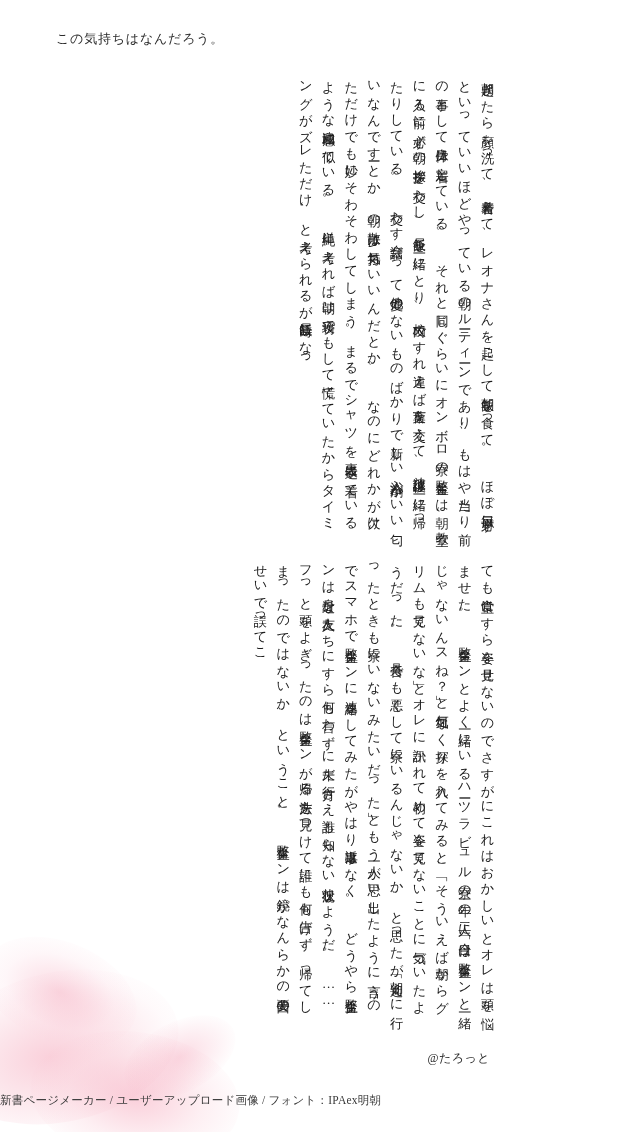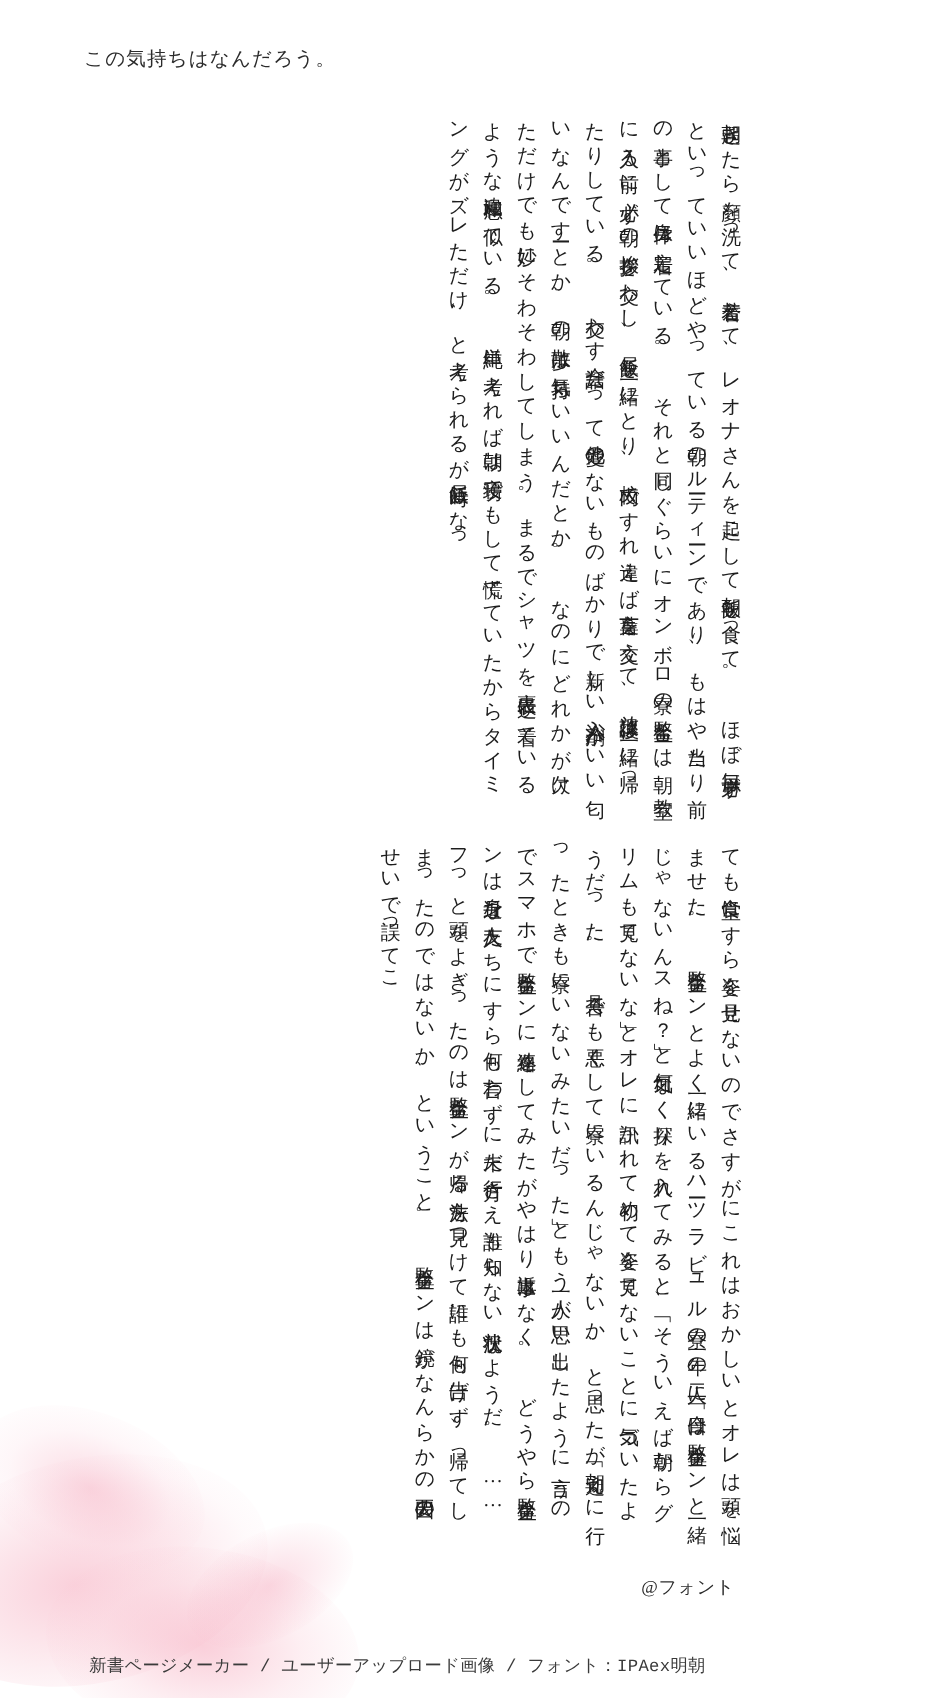--- a/index.html
+++ b/index.html
@@ -97,28 +97,27 @@
     position: absolute;
     right: 40px;
     top: 1050px;
     font-size: 12px;
     letter-spacing: 0.04em;
     color: #2b2b2b;
   }
 
   #footer-credit {
     position: absolute;
-    bottom: 14px;
+    bottom: 24px;
     left: 0;
     width: 100%;
-    text-align: center;
+    text-align: left;
     font-size: 11.5px;
     color: #3a3a3a;
     letter-spacing: 0.02em;
-    font-family: Liberation Mono, monospace;
   }
 </style>
 </head>
 <body>
 
 <div class="page">
 
   <div class="blossom" id="blossom-a"></div>
   <div class="blossom" id="blossom-b"></div>
   <div class="blossom" id="blossom-c"></div>
@@ -133,17 +132,17 @@
 なのにどれかが欠けただけでも妙にそわそわしてしまう。まるでシャツを裏表逆に着ているような違和感に似ている。
 単純に考えれば朝は寝坊でもして慌てていたからタイミングがズレただけ、と考えられるが昼飯時になっ</div>
 
   <div class="vblock" id="body-bottom">ても食堂にすら姿を見せないのでさすがにこれはおかしいとオレは頭を悩ませた。
 監督生クンとよく一緒にいるハーツラビュル寮の一年の二人に「今日は監督生クンと一緒じゃないんスね？」と何気なく探りを入れてみると、「そういえば朝からグリムも見てないな」とオレに訊かれて初めて姿を見てないことに気づいたようだった。
 具合でも悪くして寮にいるんじゃないか、と思ったが「朝迎えに行ったときも寮にいないみたいだった」ともう一人が思い出したように言うのでスマホで監督生クンに連絡をしてみたがやはり返事はなく。
 どうやら監督生クンは身近な友人たちにすら何も言わずに未だ行方さえ誰も知らない状況なようだ。
 ……フっと頭をよぎったのは監督生クンが帰る方法を見つけて誰にも何も告げず、帰ってしまったのではないか、ということ。
 監督生クンは鏡がなんらかの要因のせいで誤ってこ</div>
 
-  <div id="handle">@フォント</div>
+  <div id="handle">@たろっと</div>
 
   <div id="footer-credit">新書ページメーカー / ユーザーアップロード画像 / フォント：IPAex明朝</div>
 
 </div>
 
 </body></html>

